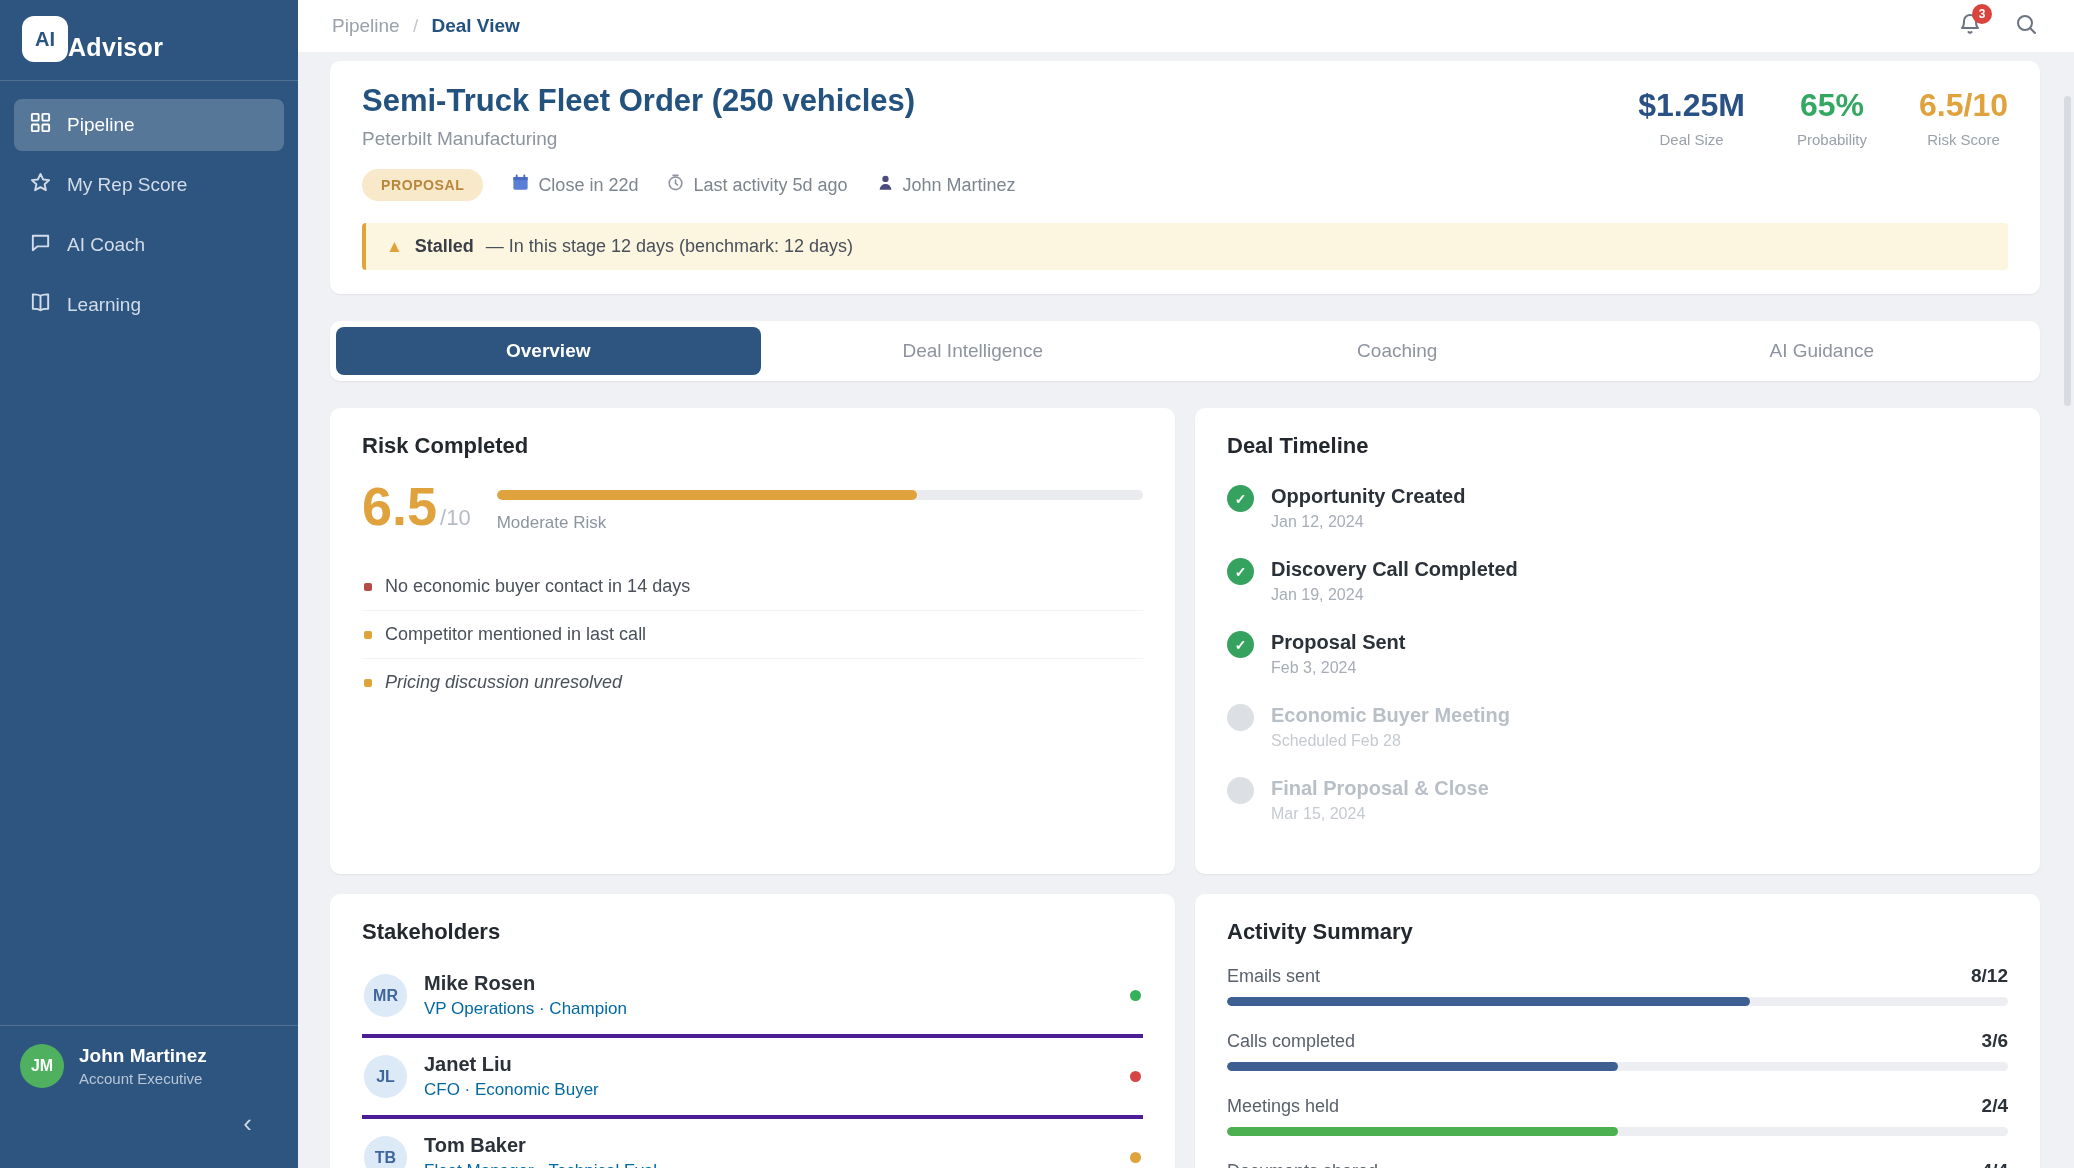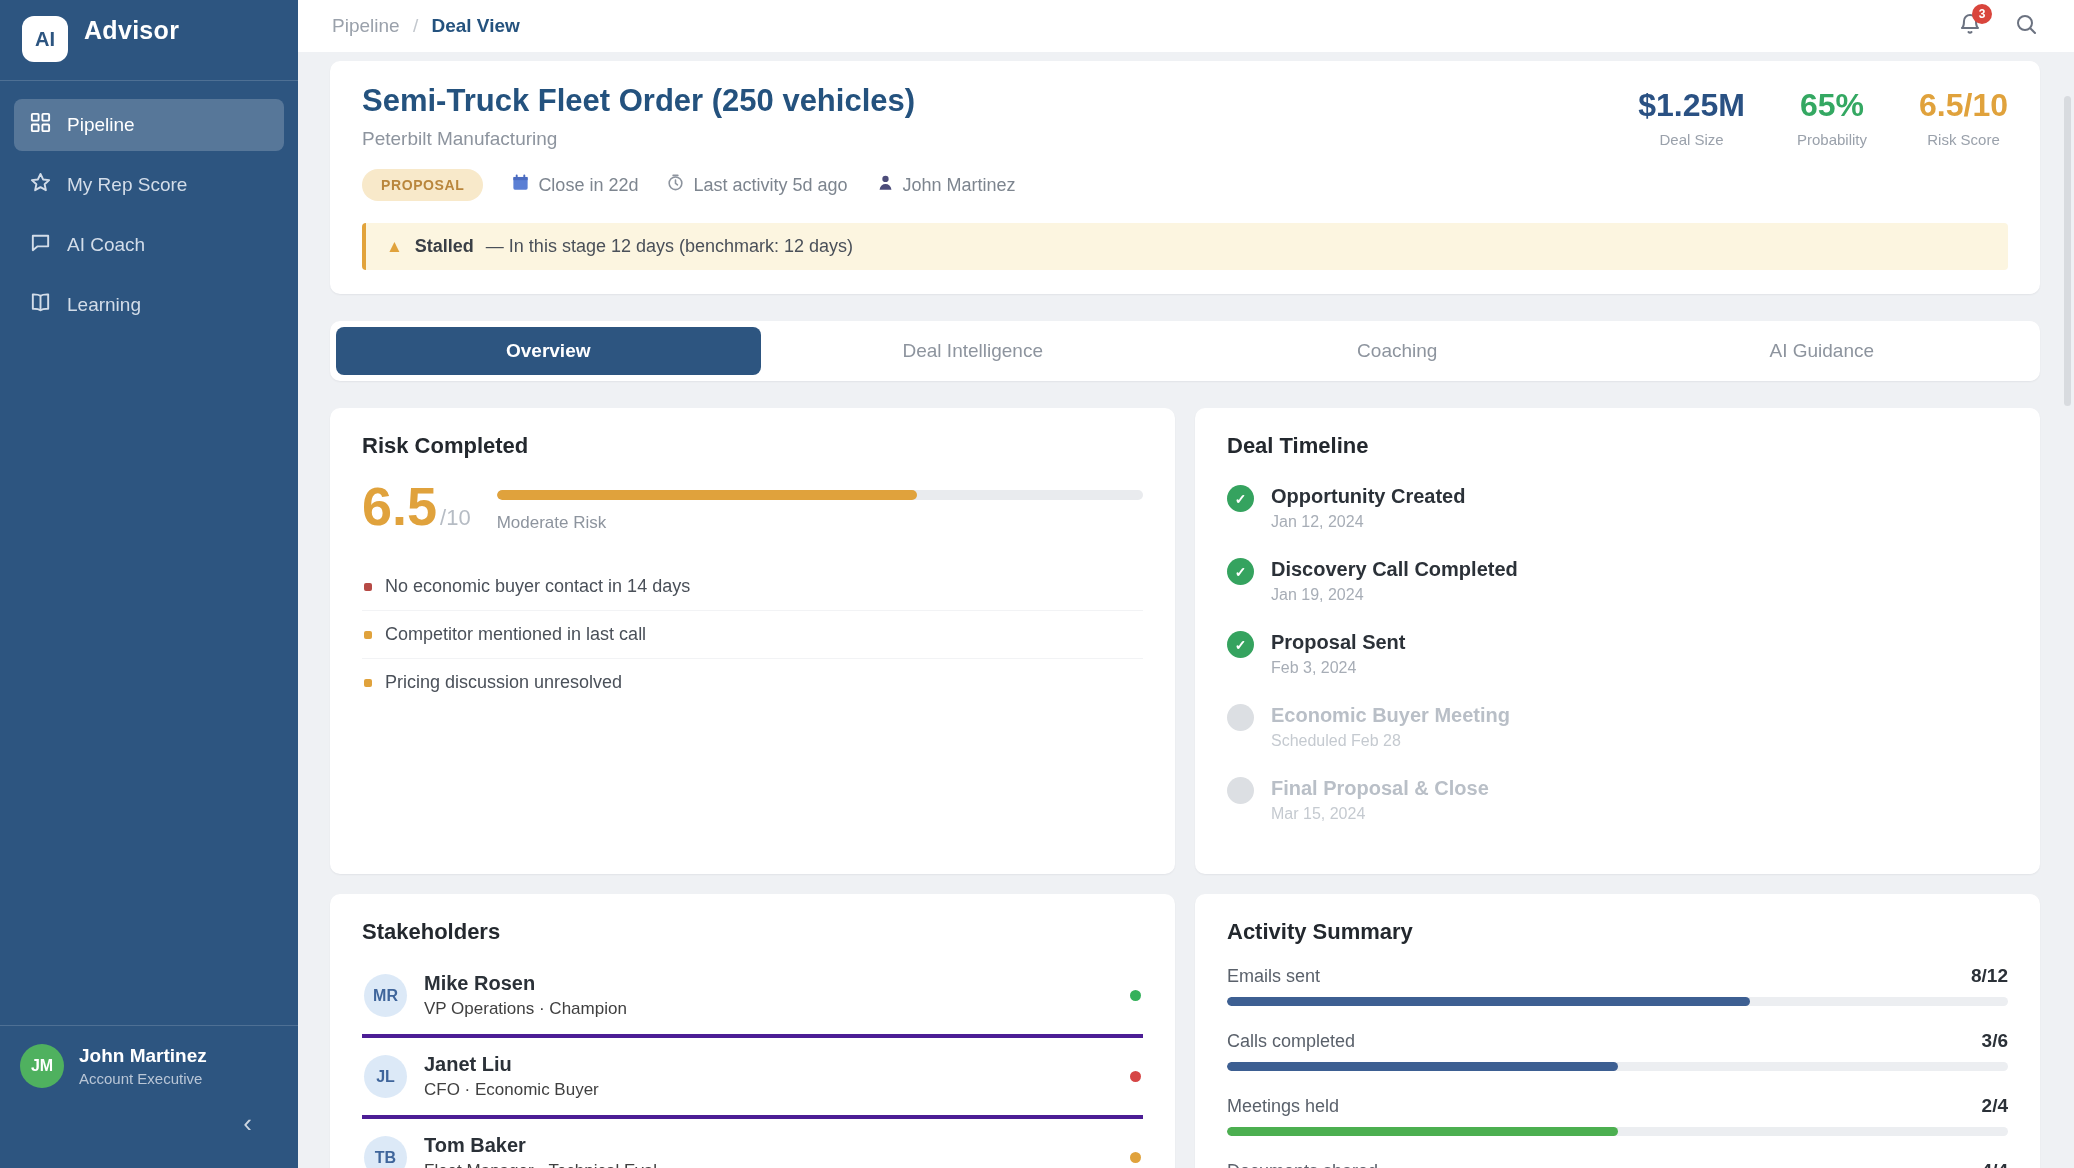--- a/index.html
+++ b/index.html
@@ -3,21 +3,21 @@
 <meta charset="utf-8">
 <style>
   * { margin:0; padding:0; box-sizing:border-box; }
   html,body { width:2074px; height:1168px; overflow:hidden; background:#eff1f4;
               font-family:"Liberation Sans", sans-serif; }
   .app { width:2074px; height:1168px; display:flex; position:relative; }
 
   
   .sidebar { width:298px; min-width:298px; background:#2d5580; color:#fff;
              display:flex; flex-direction:column; }
-  .logo-row { display:flex; align-items:flex-start; gap:16px; padding:16px 22px 14px 22px; }
+  .logo-row { display:flex; align-items:flex-end; gap:0; padding:16px 22px 14px 22px; }
   .logo-box { width:46px; height:46px; background:#fff; color:#2d5580; border-radius:12px;
               display:flex; align-items:center; justify-content:center; font-weight:bold; font-size:20px; }
   .brand { font-size:25px; font-weight:bold; letter-spacing:.3px; }
   .side-divider { height:1px; background:rgba(255,255,255,.16); margin:4px 0 10px 0; }
   .nav { padding:8px 14px; display:flex; flex-direction:column; gap:8px; }
   .nav-item { display:flex; align-items:center; gap:15px; padding:12px 15px; border-radius:8px;
               color:#d3dde9; font-size:19px; cursor:pointer; }
   .nav-item.active { background:rgba(255,255,255,.2); color:#fff; }
   .nav-item svg { width:23px; height:23px; flex:0 0 auto; }
   .side-bottom { margin-top:auto; border-top:1px solid rgba(255,255,255,.16); padding:18px 20px 22px 20px; }
@@ -87,21 +87,21 @@
   .risk-number { font-size:54px; font-weight:bold; color:#e0a23c; line-height:.95; }
   .risk-denom { font-size:22px; color:#b6bcc4; margin-left:3px; }
   .risk-bar-wrap { flex:1; padding-top:9px; }
   .bar-track { height:10px; background:#e9ebee; border-radius:5px; overflow:hidden; }
   .bar-fill { height:100%; border-radius:5px; }
   .risk-fill { background:#e0a23c; }
   .risk-level { font-size:17px; color:#8d949e; margin-top:13px; }
   .factors { margin-top:30px; }
   .factor { display:flex; align-items:center; gap:13px; padding:13px 2px;
             border-bottom:1px solid #f2f3f5; font-size:18px; color:#4a5059; }
-  .factor:last-child { border-bottom:none; }
+  .factor:last-child { border-bottom:none;font-style:italic; }
   .bullet { width:8px; height:8px; border-radius:2px; flex:0 0 auto; }
   .bullet.high { background:#b64a45; }
   .bullet.medium { background:#e0a23c; }
 
   
   .tl-list { margin-top:26px; }
   .tl-event { display:flex; gap:17px; margin-bottom:27px; }
   .tl-icon { width:27px; height:27px; border-radius:50%; flex:0 0 auto; display:flex;
              align-items:center; justify-content:center; color:#fff; font-size:14px; font-weight:bold; }
   .tl-event.done .tl-icon { background:#35a35f; }
@@ -113,21 +113,21 @@
   .tl-event.pending .tl-date { color:#c5cad0; }
 
   
   .people { margin-top:12px; }
   .person { display:flex; align-items:center; padding:15px 2px; border-bottom:4px solid #4c1d95; }
   .person:last-child { border-bottom:none; }
   .p-avatar { width:43px; height:43px; border-radius:50%; background:#dce9f7; color:#3f659b;
               font-weight:bold; font-size:16px; display:flex; align-items:center; justify-content:center; }
   .p-info { margin-left:17px; flex:1; }
   .p-name { font-size:20px; font-weight:bold; color:#2b3138; }
-  .p-role { font-size:17px; color:#404040; margin-top:4px; }
+  .p-role { font-size:17px; color:#0369a1; margin-top:4px; }
   .dot { width:11px; height:11px; border-radius:50%; }
   .dot.green { background:#35b15b; }
   .dot.red { background:#d64545; }
   .dot.amber { background:#e0a23c; }
 
   
   .activity { margin-top:20px; }
   .act-item { margin-bottom:24px; }
   .act-item:last-child { margin-bottom:4px; }
   .act-row { display:flex; justify-content:space-between; align-items:baseline; }

